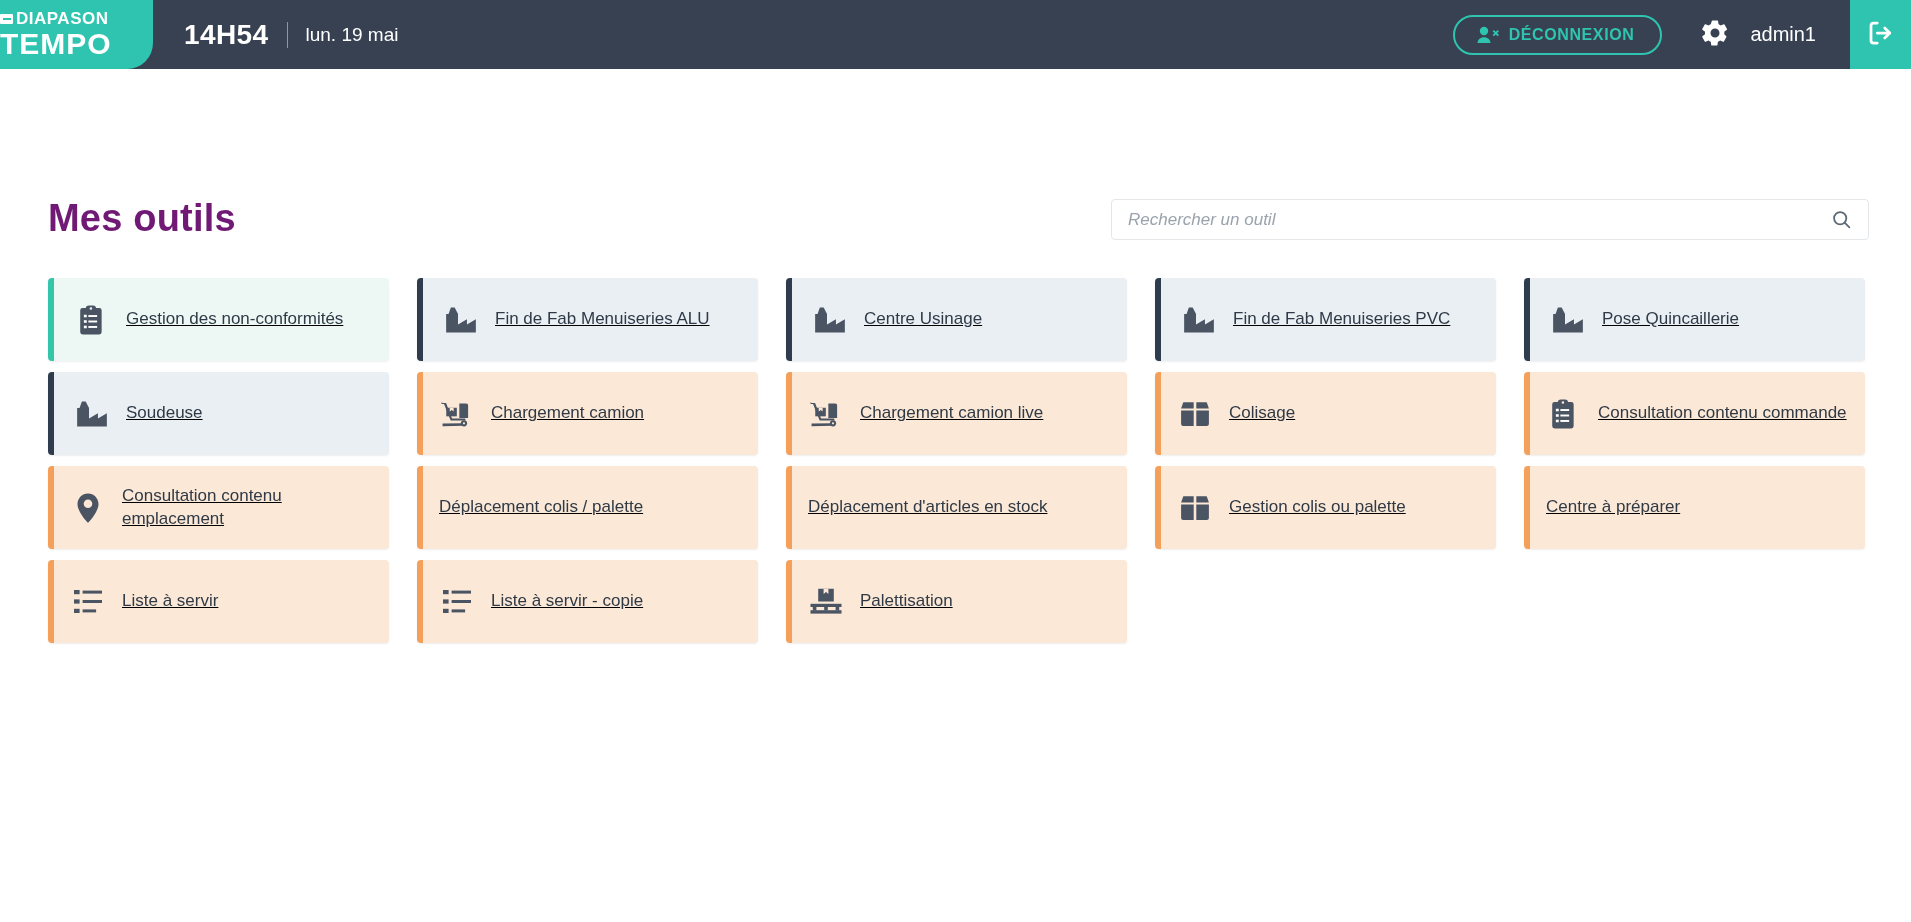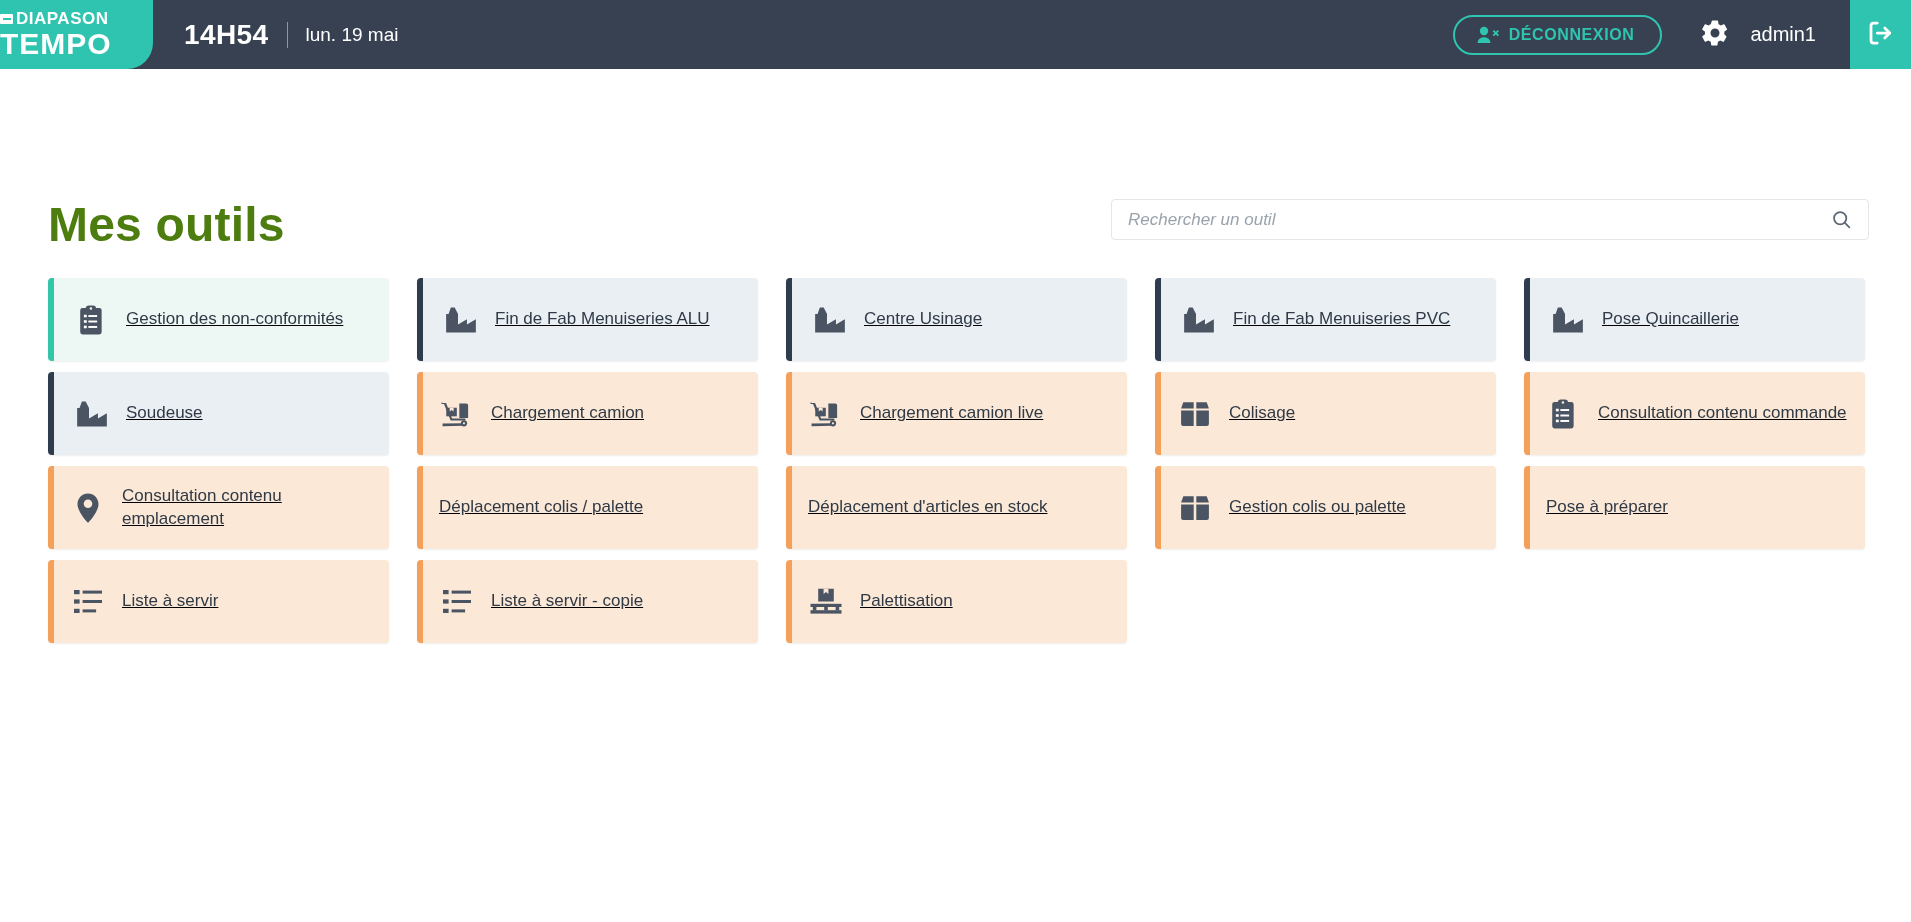--- a/index.html
+++ b/index.html
@@ -134,23 +134,23 @@
     flex: 0 0 auto;
   }
 
   
   .content { position: relative; width: 1911px; height: 853px; background: #fff; }
 
   .page-title {
     position: absolute;
     left: 48px;
     top: 128px;
-    font-size: 48px;
+    font-size: 38px;
     font-weight: bold;
-    color: #4d7c0f;
+    color: #701a75;
     letter-spacing: 0.2px;
   }
 
   .search-wrap {
     position: absolute;
     left: 1111px;
     top: 130px;
     width: 758px;
     height: 41px;
     border: 1px solid #e3e7ea;
@@ -426,21 +426,21 @@
       <path d="M3.3 2.2h10.4v6.2H1.1z"></path>
       <path d="M16.3 2.2h10.4L28.9 8.4H16.3z"></path>
       <path d="M1.1 10.6h12.6V26H3.2a2.1 2.1 0 0 1-2.1-2.1z"></path>
       <path d="M16.3 10.6h12.6v13.3A2.1 2.1 0 0 1 26.8 26H16.3z"></path>
     </svg>
   </span>
         <span class="tile-label">Gestion colis ou palette</span>
       </div>
       <div class="tile theme-orange">
         <span class="tile-icon empty"></span>
-        <span class="tile-label">Pose à préparer</span>
+        <span class="tile-label">Centre à préparer</span>
       </div>
       <div class="tile theme-orange">
         <span class="tile-icon">
     <svg width="28" height="26" viewBox="0 0 28 26" fill="#4a5463">
       <rect x="0" y="1" width="5.6" height="4.2"></rect>
       <rect x="8.6" y="1.6" width="19.4" height="3"></rect>
       <rect x="0" y="10.4" width="5.6" height="4.2"></rect>
       <rect x="8.6" y="11" width="19.4" height="3"></rect>
       <rect x="0" y="19.8" width="5.6" height="4.2"></rect>
       <rect x="8.6" y="20.4" width="13.5" height="3"></rect>

